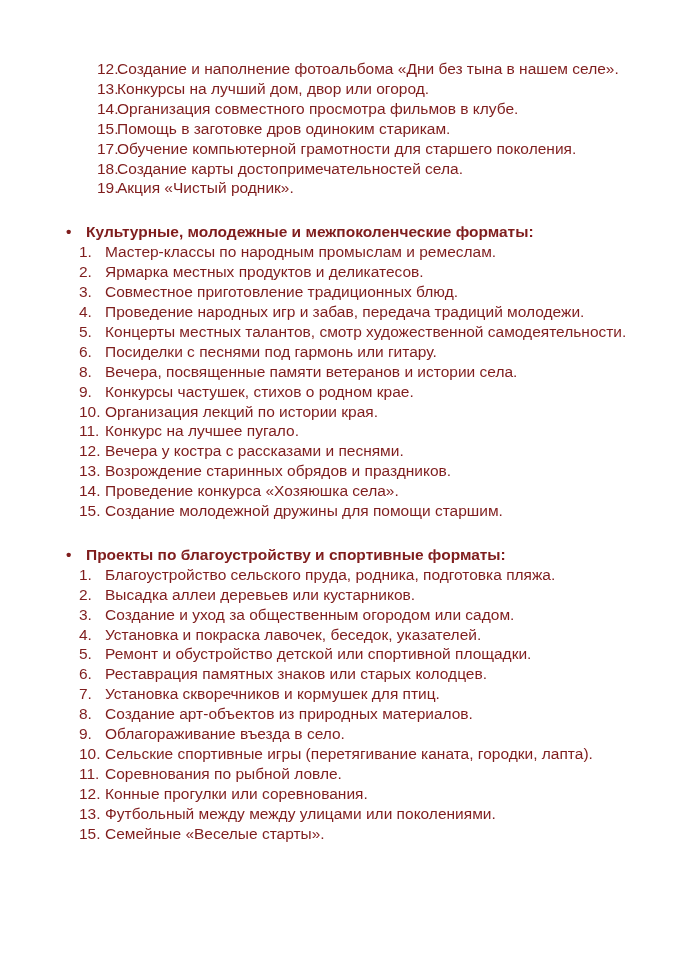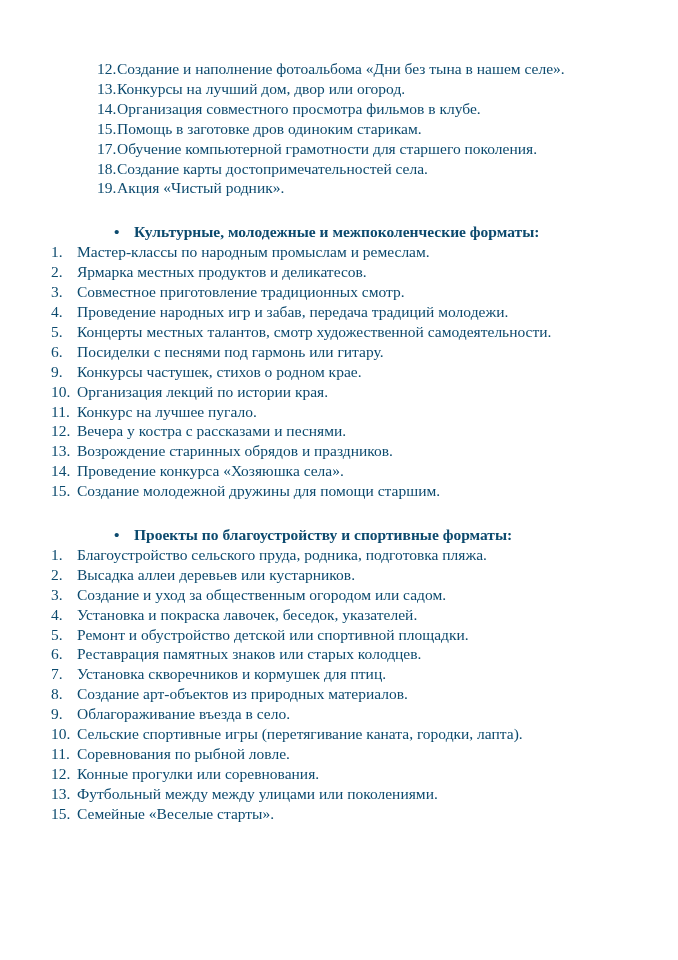--- a/index.html
+++ b/index.html
@@ -8,38 +8,37 @@
     background: #ffffff;
   }
   .page {
     position: relative;
     width: 678px;
     height: 960px;
     background: #ffffff;
     box-sizing: border-box;
     padding-top: 59px;
     overflow: hidden;
-    font-family: Liberation Serif, serif;
+    font-family: Liberation Sans, sans-serif;
     font-size: 15.5px;
     line-height: 19.9px;
-    color: #0c4a6e;
+    color: #7f1d1d;
   }
   ol, ul { list-style: none; margin: 0; padding: 0; }
   .line { white-space: nowrap; }
   .list-continued .line { padding-left: 97px; }
-  .section .line-item { padding-left: 51px; }
+  .section .line-item { padding-left: 79px; }
   .num { display: inline-block; vertical-align: top; }
   .list-continued .num { width: 20px; }
   .section .num { width: 26px; }
   .section { margin-top: 24px; }
   .heading {
-    padding-left: 98px;
+    padding-left: 66px;
     font-weight: bold;
     white-space: nowrap;
-    margin-left: 16px;
   }
   .bullet {
     display: inline-block;
     width: 20px;
     vertical-align: top;
   }
   .txt { display: inline; }
 </style>
 </head>
 <body>
@@ -54,24 +53,25 @@
     <li class="line"><span class="num">17.</span><span class="txt">Обучение компьютерной грамотности для старшего поколения.</span></li>
     <li class="line"><span class="num">18.</span><span class="txt">Создание карты достопримечательностей села.</span></li>
     <li class="line"><span class="num">19.</span><span class="txt">Акция «Чистый родник».</span></li>
   </ol>
 
   <div class="section">
     <div class="heading"><span class="bullet">•</span><span class="heading-text">Культурные, молодежные и межпоколенческие форматы:</span></div>
     <ol>
       <li class="line line-item"><span class="num">1.</span><span class="txt">Мастер-классы по народным промыслам и ремеслам.</span></li>
       <li class="line line-item"><span class="num">2.</span><span class="txt">Ярмарка местных продуктов и деликатесов.</span></li>
-      <li class="line line-item"><span class="num">3.</span><span class="txt">Совместное приготовление традиционных смотр.</span></li>
+      <li class="line line-item"><span class="num">3.</span><span class="txt">Совместное приготовление традиционных блюд.</span></li>
       <li class="line line-item"><span class="num">4.</span><span class="txt">Проведение народных игр и забав, передача традиций молодежи.</span></li>
       <li class="line line-item"><span class="num">5.</span><span class="txt">Концерты местных талантов, смотр художественной самодеятельности.</span></li>
       <li class="line line-item"><span class="num">6.</span><span class="txt">Посиделки с песнями под гармонь или гитару.</span></li>
+      <li class="line line-item"><span class="num">8.</span><span class="txt">Вечера, посвященные памяти ветеранов и истории села.</span></li>
       <li class="line line-item"><span class="num">9.</span><span class="txt">Конкурсы частушек, стихов о родном крае.</span></li>
       <li class="line line-item"><span class="num">10.</span><span class="txt">Организация лекций по истории края.</span></li>
       <li class="line line-item"><span class="num">11.</span><span class="txt">Конкурс на лучшее пугало.</span></li>
       <li class="line line-item"><span class="num">12.</span><span class="txt">Вечера у костра с рассказами и песнями.</span></li>
       <li class="line line-item"><span class="num">13.</span><span class="txt">Возрождение старинных обрядов и праздников.</span></li>
       <li class="line line-item"><span class="num">14.</span><span class="txt">Проведение конкурса «Хозяюшка села».</span></li>
       <li class="line line-item"><span class="num">15.</span><span class="txt">Создание молодежной дружины для помощи старшим.</span></li>
     </ol>
   </div>
 

